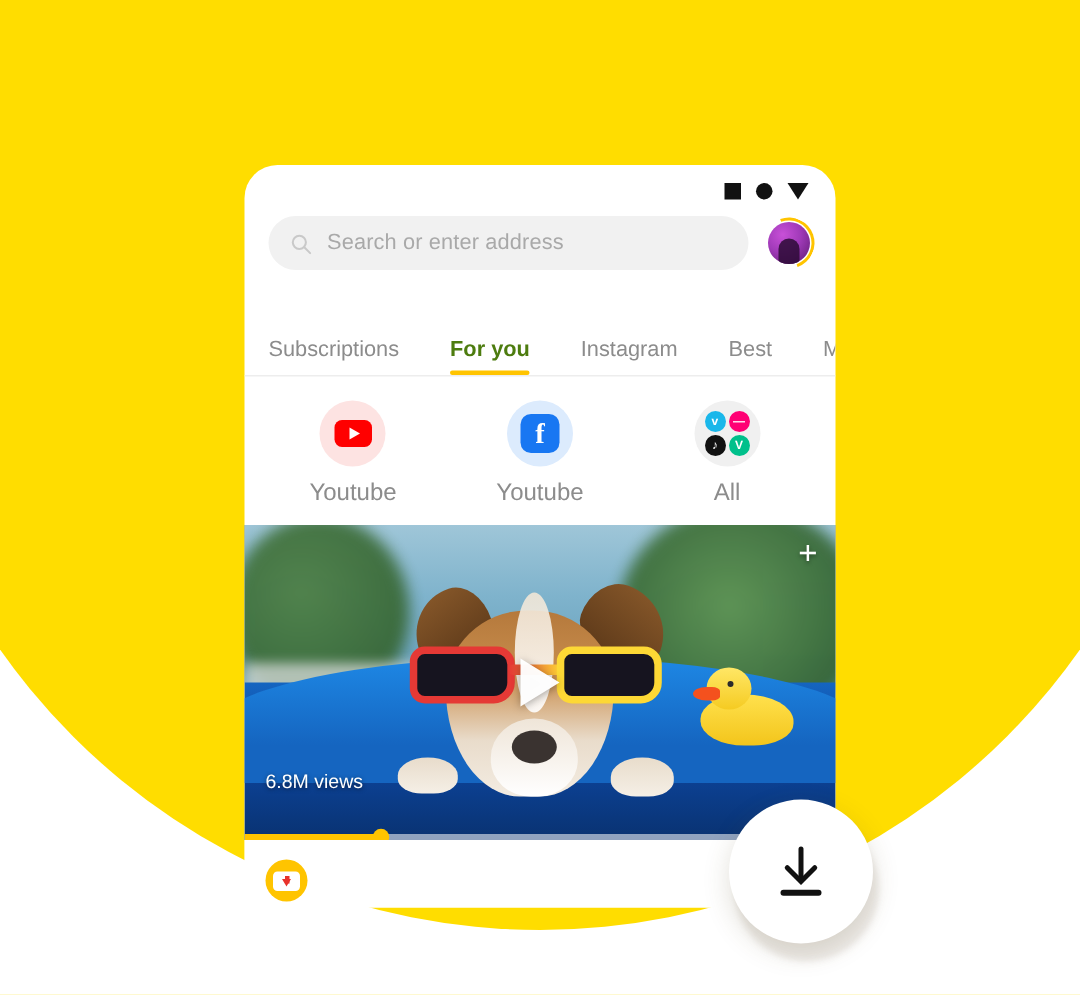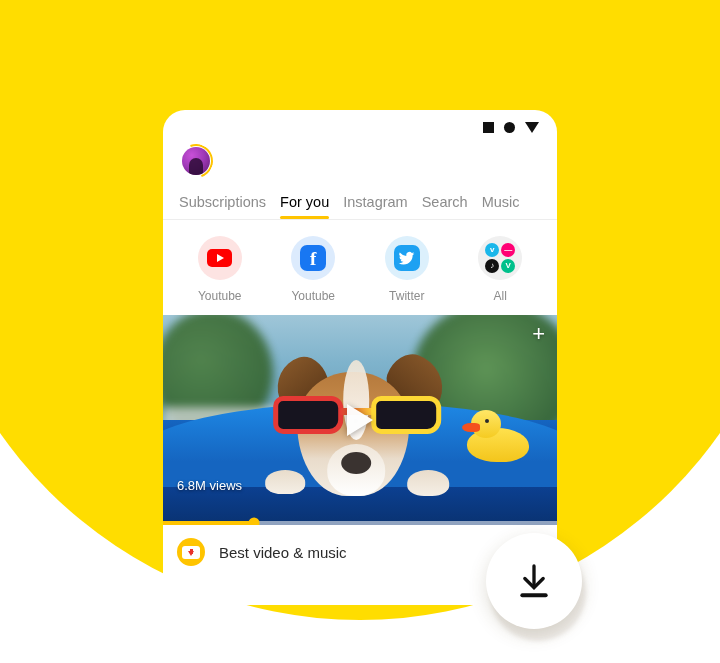--- a/index.html
+++ b/index.html
@@ -85,52 +85,52 @@
     position:absolute; left:7px; top:11px;
     width:14px; height:17px;
     border-radius:7px 7px 3px 3px;
     background:#2b0a35;
     opacity:.85;
   }
 
   
   .tabs {
     display:flex; align-items:flex-end;
-    gap:14px;
+    gap:34px;
     padding:16px 10px 0 16px;
     border-bottom:1px solid #EDEDED;
     white-space:nowrap;
     overflow:hidden;
   }
   .tab {
     font-size:14.5px; color:#8C8C8C;
     padding-bottom:9px;
     position:relative;
     flex:0 0 auto;
   }
-  .tab.active { color:#000000; font-weight:normal; }
+  .tab.active { color:#4d7c0f; font-weight:bold;margin-top:29px; }
   .tab.active:after {
     content:""; position:absolute;
     left:0; right:0; bottom:0;
     height:3px; background:#FFC400; border-radius:2px;
   }
 
   
   .shortcuts {
     display:flex; justify-content:space-around;
     padding:16px 10px 12px 10px;
   }
   .sc { width:64px; text-align:center; }
   .sc-icon {
     width:44px; height:44px; border-radius:50%;
     margin:0 auto 9px auto;
     display:flex; align-items:center; justify-content:center;
     position:relative;
   }
-  .sc-label { font-size:12px; color:#8C8C8C; }
+  .sc-label { font-size:16px; color:#8C8C8C; }
 
   .ic-yt { background:#FDE3E2; }
   .yt-badge {
     width:25px; height:18px; border-radius:5px; background:#FF0000;
     display:flex; align-items:center; justify-content:center;
   }
   .yt-tri { width:0;height:0;border-left:7px solid #fff;border-top:4.5px solid transparent;border-bottom:4.5px solid transparent;margin-left:2px;}
 
   .ic-fb { background:#DCEBFD; }
   .fb-badge {
@@ -370,31 +370,38 @@
 
   <div class="phone">
 
     <div class="statusbar">
       <span class="sb-sq"></span>
       <span class="sb-ci"></span>
       <span class="sb-tr"></span>
     </div>
 
     <div class="searchrow">
+      <div class="searchbar">
+        <svg class="search-ico" viewBox="0 0 24 24" fill="none" stroke="#9a9a9a" stroke-width="2.2">
+          <circle cx="10.5" cy="10.5" r="7"></circle>
+          <line x1="15.8" y1="15.8" x2="22" y2="22" stroke-linecap="round"></line>
+        </svg>
+        <span class="search-ph">Search or enter address</span>
+      </div>
       <div class="avatar-wrap">
         <div class="avatar-ring"></div>
         <div class="avatar"></div>
       </div>
     </div>
 
     <div class="tabs">
       <div class="tab">Subscriptions</div>
       <div class="tab active">For you</div>
       <div class="tab">Instagram</div>
-      <div class="tab">Search</div>
+      <div class="tab">Best</div>
       <div class="tab">Music</div>
     </div>
 
     <div class="shortcuts">
 
       <div class="sc">
         <div class="sc-icon ic-yt">
           <div class="yt-badge">
               <div class="yt-tri"></div>
             </div>
@@ -402,30 +409,20 @@
         <div class="sc-label">Youtube</div>
       </div>
 
       <div class="sc">
         <div class="sc-icon ic-fb">
           <div class="fb-badge">f</div>
         </div>
         <div class="sc-label">Youtube</div>
       </div>
 
-      <div class="sc">
-        <div class="sc-icon ic-tw">
-          <div class="tw-badge">
-            <svg width="17" height="17" viewBox="0 0 24 24" fill="#ffffff">
-              <path d="M23 4.9a9 9 0 0 1-2.6.7 4.5 4.5 0 0 0 2-2.5 9 9 0 0 1-2.9 1.1 4.5 4.5 0 0 0-7.7 4.1A12.8 12.8 0 0 1 2.5 3.6a4.5 4.5 0 0 0 1.4 6 4.4 4.4 0 0 1-2-.6v.1a4.5 4.5 0 0 0 3.6 4.4 4.5 4.5 0 0 1-2 .1 4.5 4.5 0 0 0 4.2 3.1A9 9 0 0 1 1 18.6a12.7 12.7 0 0 0 6.9 2c8.3 0 12.8-6.9 12.8-12.8v-.6A9 9 0 0 0 23 4.9z"></path>
-            </svg>
-          </div>
-        </div>
-        <div class="sc-label">Twitter</div>
-      </div>
 
 
       <div class="sc">
         <div class="sc-icon ic-all">
           <div class="all-grid">
             <div class="mini m-vimeo">v</div>
             <div class="mini m-dm">—</div>
             <div class="mini m-tt">♪</div>
             <div class="mini m-vine">V</div>
           </div>
@@ -474,21 +471,20 @@
         <div class="progress-knob" style="left: 23%;"></div>
       </div>
     </div>
 
     <div class="bottombar">
       <div class="bb-badge">
         <div class="bb-badge-inner">
             <div class="bb-arrow"></div>
           </div>
       </div>
-      <div class="bb-title">Best video &amp; music</div>
     </div>
 
   </div>
 
   <div class="fab-shadow"></div>
   <div class="fab">
     <svg class="fab-ico" viewBox="0 0 24 24" fill="none" stroke="#111111" stroke-width="2" stroke-linecap="round">
       <line x1="12" y1="3" x2="12" y2="15.5"></line>
       <polyline points="6.5,10.5 12,16 17.5,10.5" fill="none"></polyline>
       <line x1="5" y1="20.5" x2="19" y2="20.5" stroke-width="2.4"></line>

